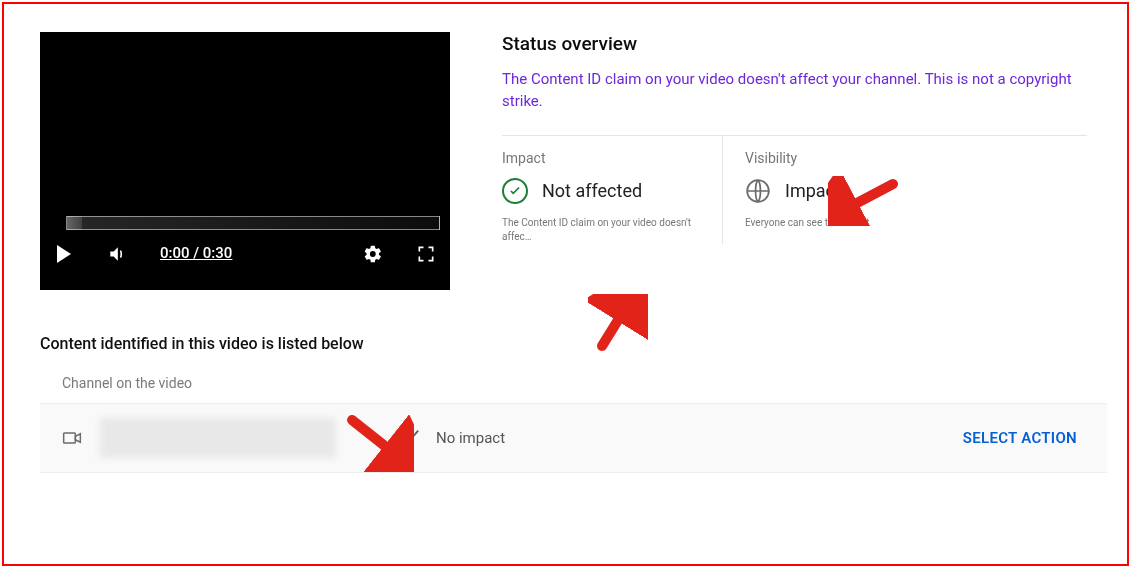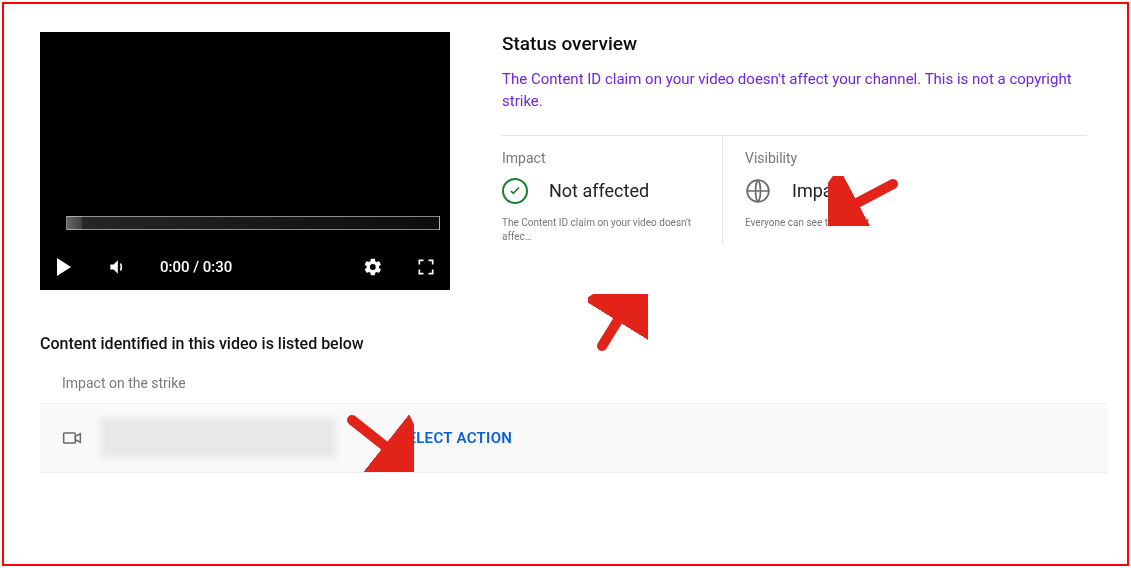--- a/index.html
+++ b/index.html
@@ -36,25 +36,26 @@
     bottom: 60px;
     border: 1px solid rgba(255,255,255,.5);
     height: 14px;
     background: linear-gradient(to right, rgba(255,255,255,.4) 0%, rgba(255,255,255,.25) 4%, rgba(255,255,255,.15) 4%, rgba(255,255,255,.05) 100%);
   }
   .controls {
     position: absolute;
     left: 0; right:0; bottom:0;
     height: 46px;
     display: flex;
-    align-items: center;
+    align-items: flex-start;
     color: #fff;
     padding: 0 14px;
     gap: 33px;
     font-size: 15px;
+    text-decoration: underline;
   }
   .controls .spacer { flex:1; }
   .icon-wh { width:20px; height:20px; display:flex; align-items:center; justify-content:center;}
   .play-triangle {
     width:0; height:0;
     border-top: 9px solid transparent;
     border-bottom: 9px solid transparent;
     border-left: 14px solid #fff;
   }
   
@@ -87,21 +88,21 @@
     align-self: stretch;
   }
   .sc-label {
     font-size: 14px;
     color: #777;
     margin-bottom: 12px;
   }
   .sc-main {
     display:flex;
     align-items:center;
-    gap: 21px;
+    gap: 14px;
     font-size: 18px;
     color: #222;
     margin-bottom: 12px;
   }
   .sc-sub {
     font-size: 10px;
     color: #777;
     line-height: 1.4;
     max-width: 200px;
   }
@@ -242,31 +243,39 @@
           </div>
           <div class="sc-sub">Everyone can see this affect</div>
         </div>
       </div>
     </div>
   </div>
 
   <div class="section-heading">Content identified in this video is listed below</div>
 
   <div class="thead">
-    <div class="col-impact">Impact on the strike</div>
+    <div class="col-impact">Channel on the video</div>
   </div>
 
   <div class="trow">
     <div class="cam-icon">
       <svg viewBox="0 0 24 24" width="28" height="20" fill="none" stroke="currentColor" stroke-width="1.8">
         <rect x="2" y="6" width="14" height="12" rx="1"></rect>
         <path d="M16 10l6-3v10l-6-3z"></path>
       </svg>
     </div>
     <div class="thumb"></div>
+    <div class="impact-cell">
+      <div class="check-icon">
+        <svg viewBox="0 0 24 24" width="22" height="22" fill="none" stroke="currentColor" stroke-width="2">
+            <path d="M4 12l6 6L22 4"></path>
+          </svg>
+      </div>
+      <span>No impact</span>
+    </div>
     <div class="action-btn">SELECT ACTION</div>
   </div>
 
   <div class="arrow" style="left:824px; top:172px;">
     <svg width="70" height="50">
         <defs>
           <marker id="ah1" markerWidth="8" markerHeight="8" refX="2" refY="4" orient="auto">
             <path d="M0,0 L8,4 L0,8 Z" fill="#e2231a"></path>
           </marker>
         </defs>

